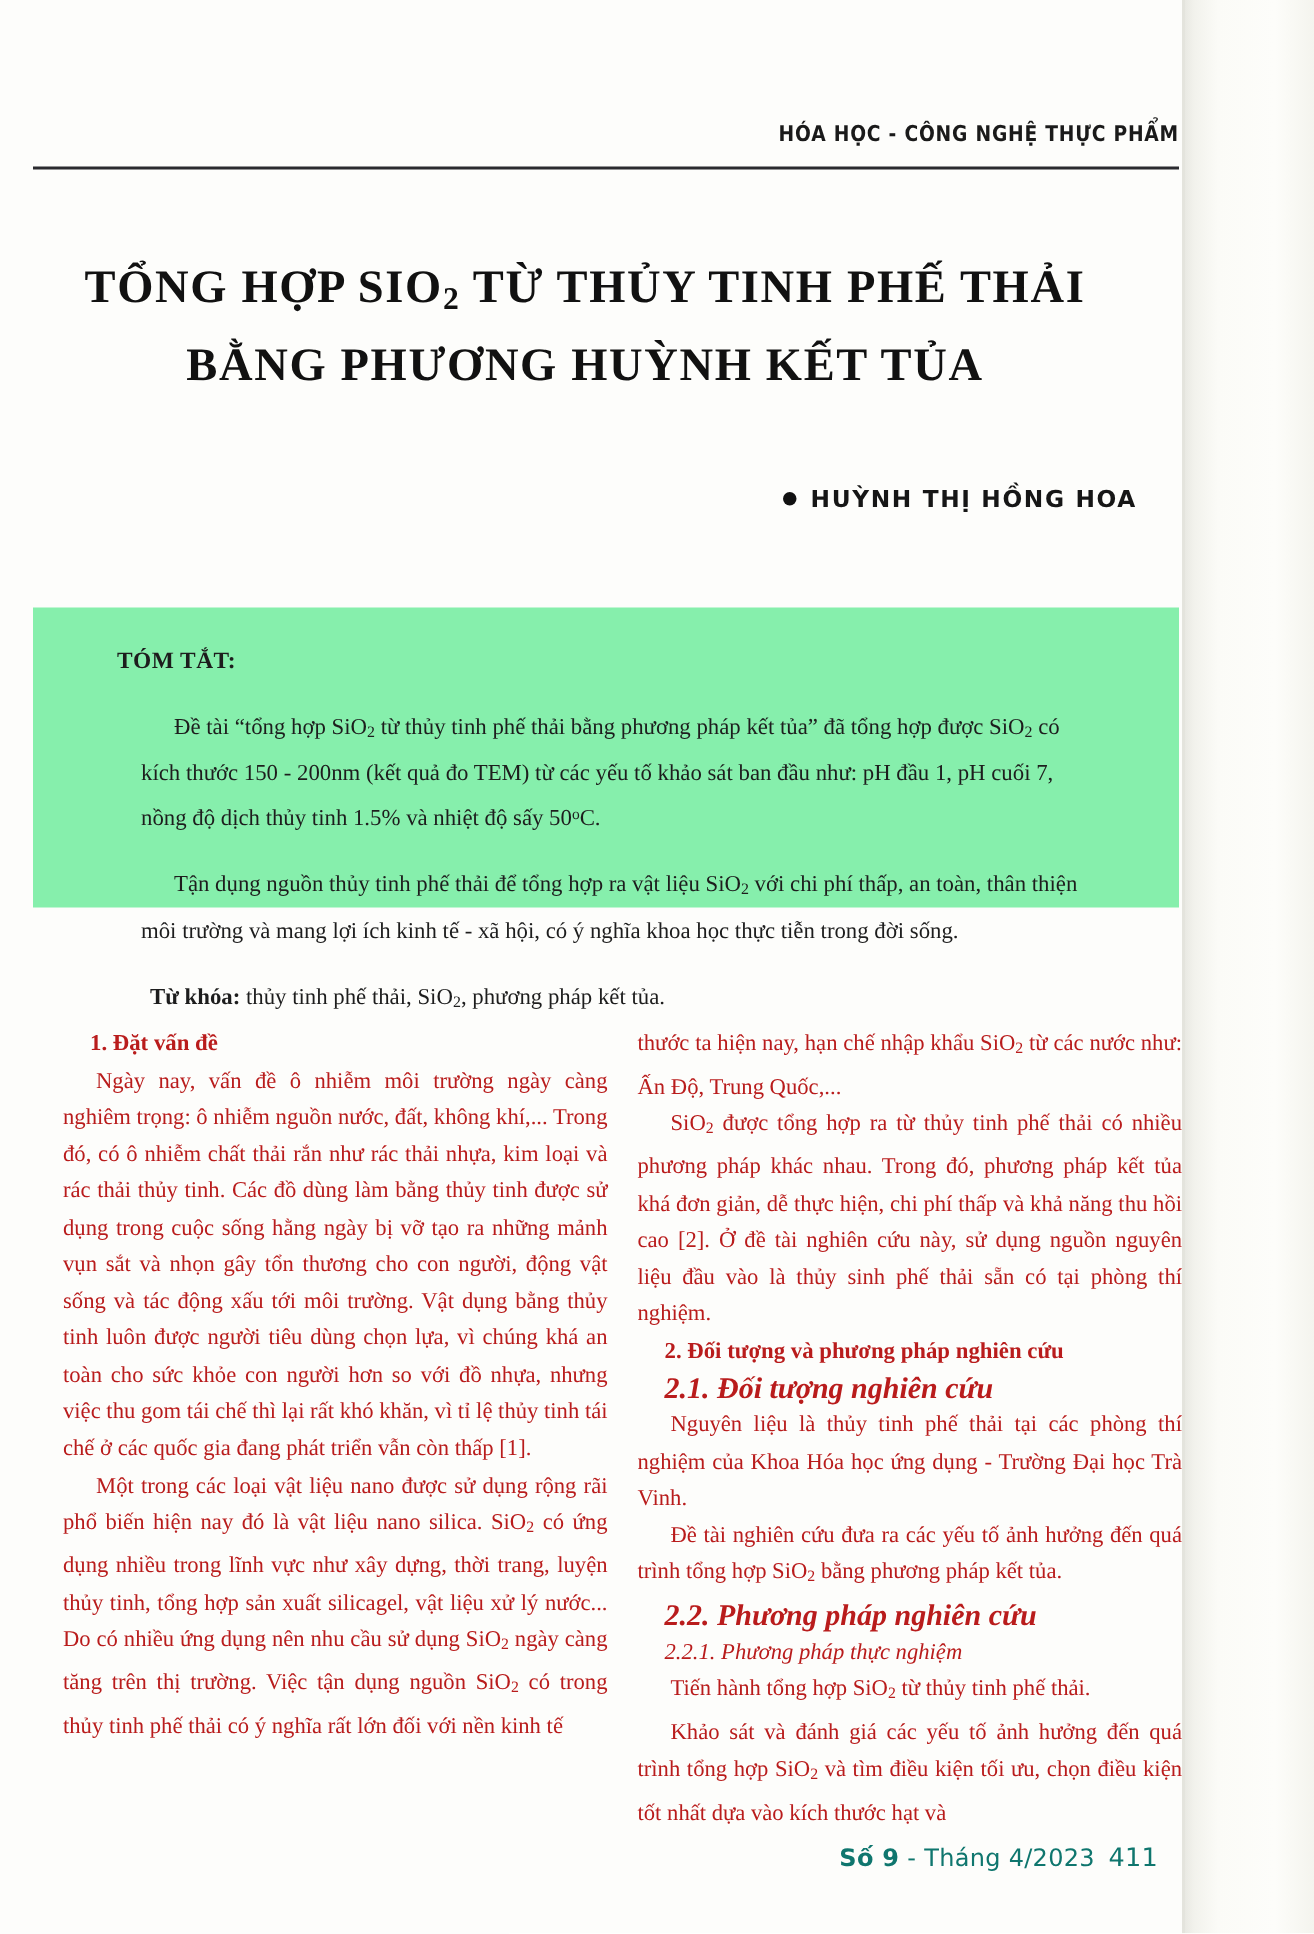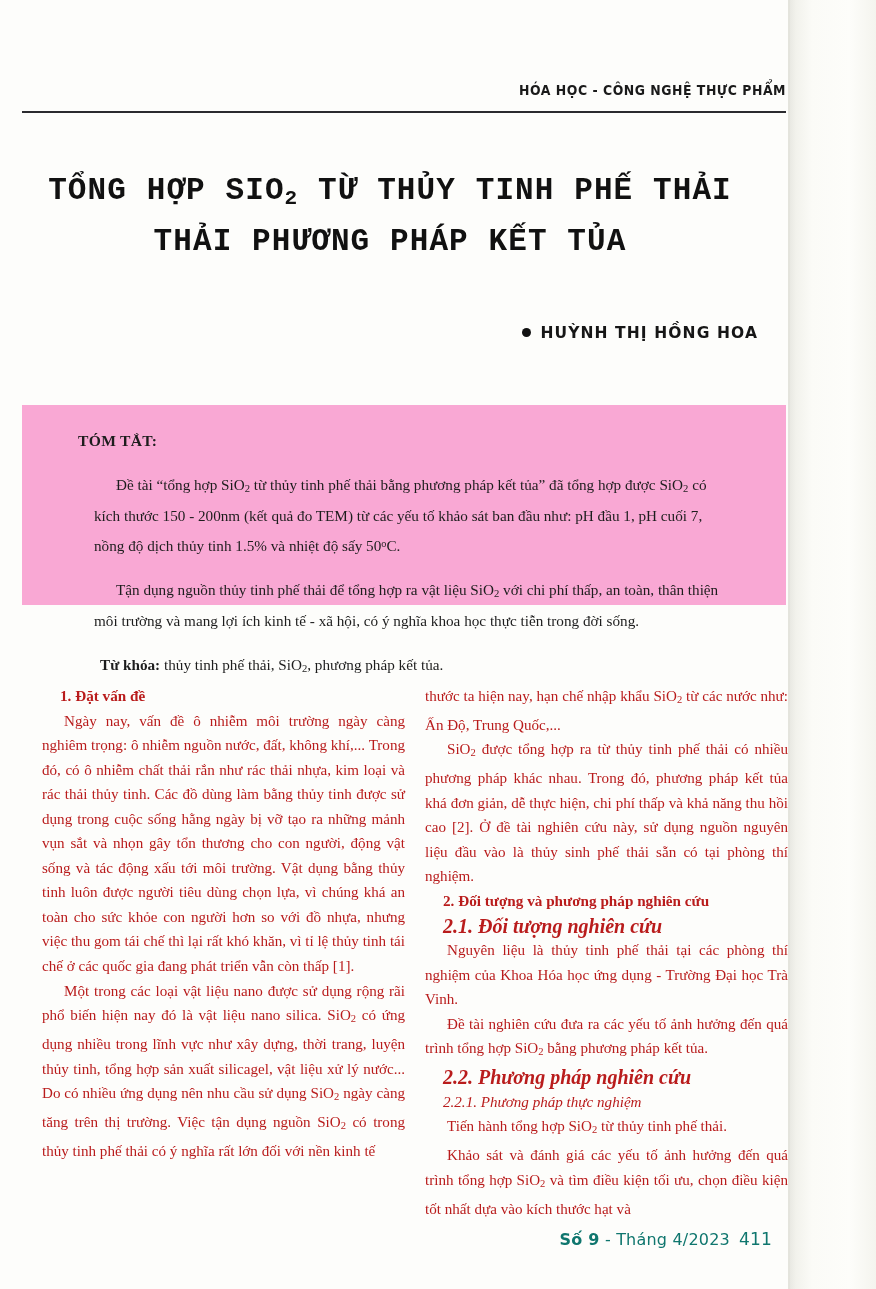--- a/index.html
+++ b/index.html
@@ -68,21 +68,21 @@
     background: #2b2b2f;
   }
 
   
   .title {
     position: absolute;
     top: 157px;
     left: 0;
     width: 736px;
     text-align: center;
-    font-family: Liberation Mono, monospace;
+    font-family: Liberation Serif, serif;
     font-weight: bold;
     font-size: 31px;
     line-height: 44px;
     letter-spacing: 1.1px;
     color: #111;
   }
   .title .l2 { display: block; }
   .title sub { font-size: 0.68em; vertical-align: -0.25em; }
 
   
@@ -108,21 +108,21 @@
     vertical-align: 1px;
   }
 
   
   .abstract {
     position: absolute;
     top: 393px;
     left: 0;
     width: 764px;
     height: 200px;
-    background: #f9a8d4;
+    background: #86efac;
   }
   .abstract-inner {
     padding: 22px 36px 0 56px;
     font-size: 15.2px;
     line-height: 27.5px;
     color: #1d1d1d;
   }
   .abs-label {
     font-weight: bold;
     font-size: 15.6px;
@@ -200,21 +200,21 @@
 
 <div class="page">
 
   <div class="content">
 
     <div class="running-head">HÓA HỌC - CÔNG NGHỆ THỰC PHẨM</div>
     <div class="head-rule"></div>
 
     <div class="title">
       <span><span>TỔNG HỢP SIO</span><sub>2</sub><span> TỪ THỦY TINH PHẾ THẢI</span></span>
-      <span class="l2">THẢI PHƯƠNG PHÁP KẾT TỦA</span>
+      <span class="l2">BẰNG PHƯƠNG HUỲNH KẾT TỦA</span>
     </div>
 
     <div class="author-row">
       <span class="author-bullet"></span><span>HUỲNH THỊ HỒNG HOA</span>
     </div>
 
     <div class="abstract">
       <div class="abstract-inner">
         <div class="abs-label">TÓM TẮT:</div>
         <p class="abs-p"><span>Đề tài “tổng hợp SiO</span><sub>2</sub><span> từ thủy tinh phế thải bằng phương pháp kết tủa” đã tổng hợp được SiO</span><sub>2</sub><span> có kích thước 150 - 200nm (kết quả đo TEM) từ các yếu tố khảo sát ban đầu như: pH đầu 1, pH cuối 7, nồng độ dịch thủy tinh 1.5% và nhiệt độ sấy 50</span><sup>o</sup><span>C.</span></p>

